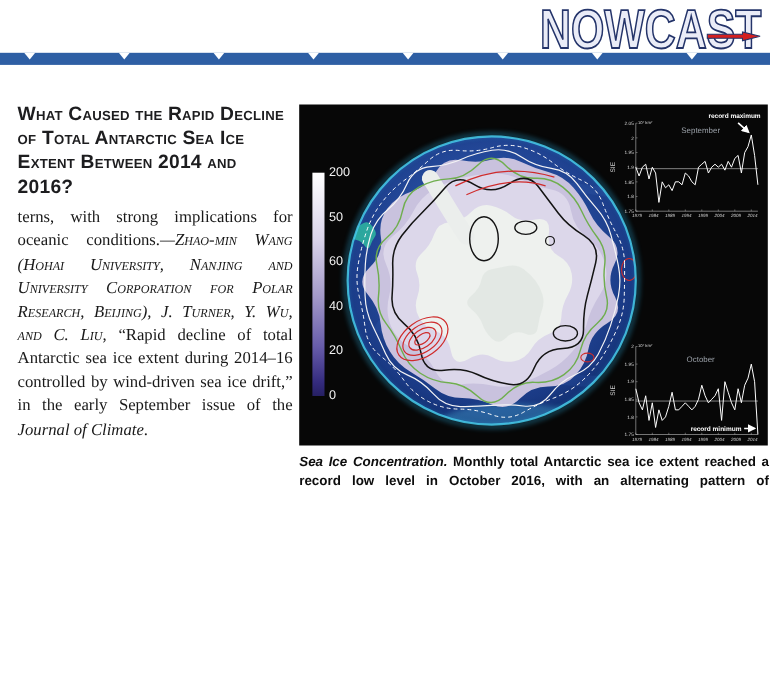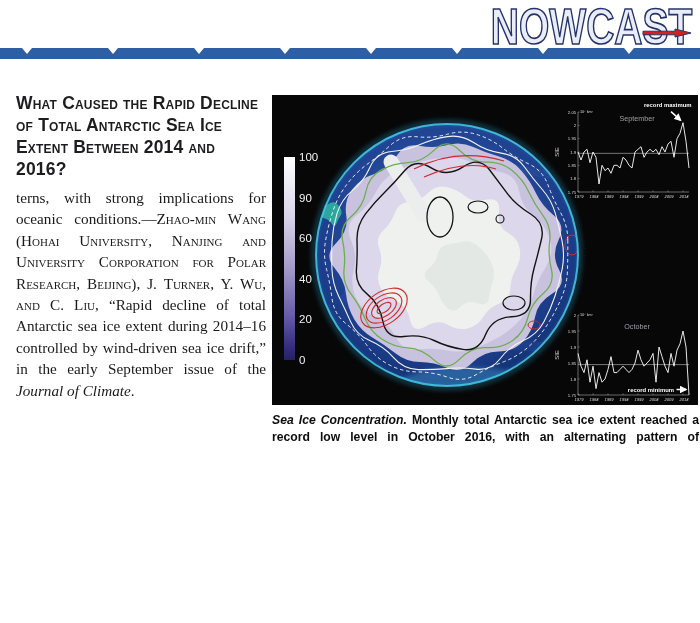--- a/index.html
+++ b/index.html
@@ -16,21 +16,21 @@
   .notch{position:absolute;top:0;width:0;height:0;border-left:5px solid transparent;
     border-right:5px solid transparent;border-top:6px solid #ffffff;}
 
   
   .left-col{position:absolute;left:16px;top:92px;width:250px;color:#1c1c1e;}
   .left-col h2{margin:0 3px 7px 0;font-weight:700;font-variant:small-caps;
     font-size:17.5px;line-height:22px;letter-spacing:.2px;color:#1d1d1f;}
   .left-col p{margin:0;font-family:"Liberation Serif",serif;font-size:15.2px;
     line-height:21.4px;text-align:justify;color:#191919;}
   .left-col p + p{margin-top:15px;}
-  .sc{font-variant:small-caps;}
+  .sc{font-variant:small-caps;font-style:italic;}
 
   
   .fig{position:absolute;left:272px;top:95px;width:426px;height:310px;background:#070707;margin:0;}
   .fig svg{position:absolute;}
   #globe{left:0;top:0;}
   .colorbar-grad{position:absolute;left:12px;top:62px;width:11px;height:203px;
     background:linear-gradient(to bottom,#ffffff 0%,#d9d3e9 30%,#a49ac9 55%,#675caa 78%,#342b7e 94%,#262063 100%);}
   .cbar-label{position:absolute;left:27px;width:34px;height:14px;color:#f2f2f2;
     font-size:11.5px;line-height:14px;}
   .inset{font-family:"Liberation Sans",sans-serif;}
@@ -125,22 +125,22 @@
             <ellipse cx="262" cy="230" rx="6" ry="4" stroke="#cf2b2b" fill="none" stroke-width="1"></ellipse>
             <path d="M290.1,146.2Q292.9,160.0 290.2,173.9Q287.5,187.7 283.0,201.0Q278.6,214.4 271.8,227.0Q264.9,239.7 251.4,245.4Q237.8,251.0 228.4,263.5Q219.0,275.9 203.8,274.1Q188.6,272.3 174.8,273.6Q161.1,274.8 146.4,274.6Q131.7,274.3 121.8,262.9Q111.9,251.5 98.2,245.8Q84.5,240.1 78.7,226.9Q72.9,213.6 66.6,200.9Q60.4,188.3 59.9,174.1Q59.3,160.0 60.1,145.9Q60.9,131.9 65.1,118.2Q69.4,104.6 80.6,95.4Q91.8,86.3 98.1,72.0Q104.4,57.7 119.8,56.5Q135.3,55.2 148.1,49.5Q160.9,43.9 175.3,41.6Q189.6,39.4 202.0,47.8Q214.4,56.1 229.2,58.1Q243.9,60.1 252.5,72.0Q261.0,83.8 270.3,94.5Q279.6,105.1 283.4,118.7Q287.2,132.3 290.1,146.2Z" stroke="#f3f3f5" fill="none" stroke-width="1.1"></path>
             <path d="M295.8,145.1Q295.9,160.0 295.5,174.8Q295.1,189.6 289.3,203.2Q283.4,216.9 275.5,229.4Q267.6,242.0 256.4,251.9Q245.2,261.7 231.3,266.9Q217.5,272.0 204.0,279.7Q190.5,287.5 175.6,282.2Q160.8,277.0 145.7,276.9Q130.7,276.9 117.3,269.9Q103.9,263.0 95.2,250.7Q86.4,238.5 74.3,228.9Q62.1,219.3 60.1,204.0Q58.1,188.8 54.6,174.4Q51.0,160.0 53.6,145.4Q56.2,130.7 60.8,116.6Q65.3,102.4 74.1,90.4Q82.9,78.4 94.7,69.6Q106.6,60.9 118.1,50.5Q129.6,40.2 145.2,41.8Q160.8,43.4 175.5,39.2Q190.2,34.9 204.6,39.4Q219.0,43.9 230.7,53.1Q242.5,62.3 256.5,68.8Q270.6,75.3 275.9,89.8Q281.2,104.3 288.4,117.3Q295.7,130.2 295.8,145.1Z" stroke="#ffffff" fill="none" stroke-width="0.9" stroke-dasharray="3.5,2.8"></path>
           </g>
           <circle cx="175" cy="160" r="131" stroke="#4ed2ee" fill="none" stroke-width="2" opacity="0.85"></circle>
           <circle cx="175" cy="160" r="133" stroke="#2aa8d8" fill="none" stroke-width="4" opacity="0.4" filter="url(#bl)"></circle>
         </g>
     </svg>
     <div class="colorbar-grad"></div>
     <div>
-      <span class="cbar-label" style="top:55px">100</span>
-      <span class="cbar-label" style="top:96px">90</span>
+      <span class="cbar-label" style="top:55px">200</span>
+      <span class="cbar-label" style="top:96px">50</span>
       <span class="cbar-label" style="top:136px">60</span>
       <span class="cbar-label" style="top:177px">40</span>
       <span class="cbar-label" style="top:217px">20</span>
       <span class="cbar-label" style="top:258px">0</span>
     </div>
     <svg id="inset-sep" class="inset" width="140" height="105" viewBox="0 0 140 105">
         <defs>
           <marker id="ah1" viewBox="0 0 10 10" refX="8" refY="5" markerWidth="5" markerHeight="5" orient="auto">
             <path d="M0,0 L10,5 L0,10 Z" fill="#fff"></path>
           </marker>

